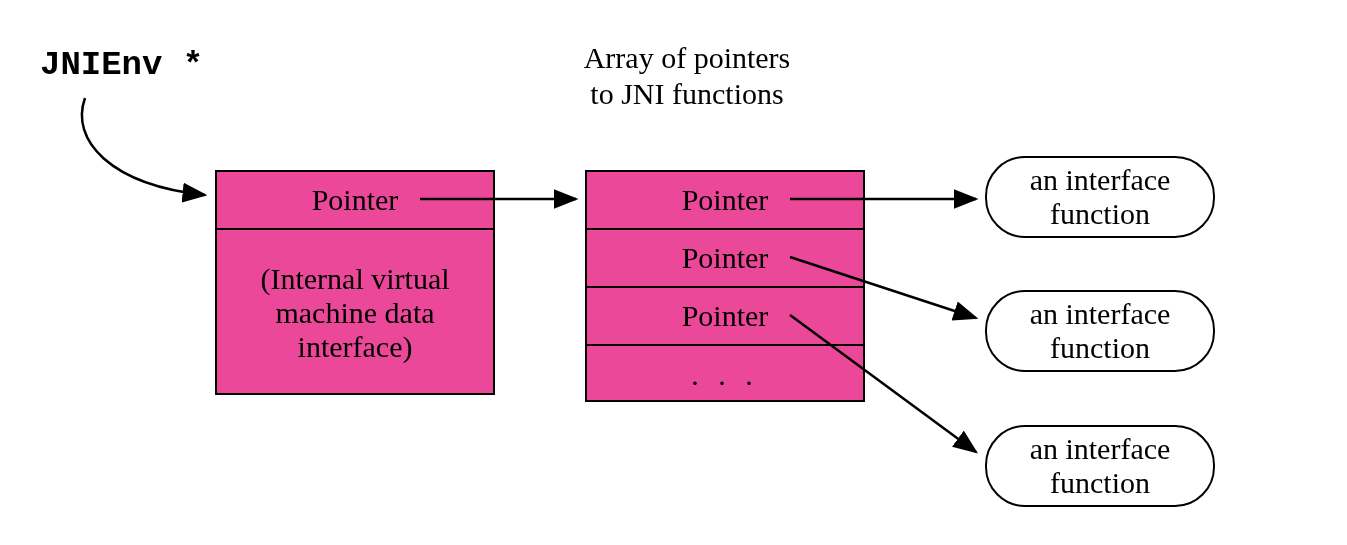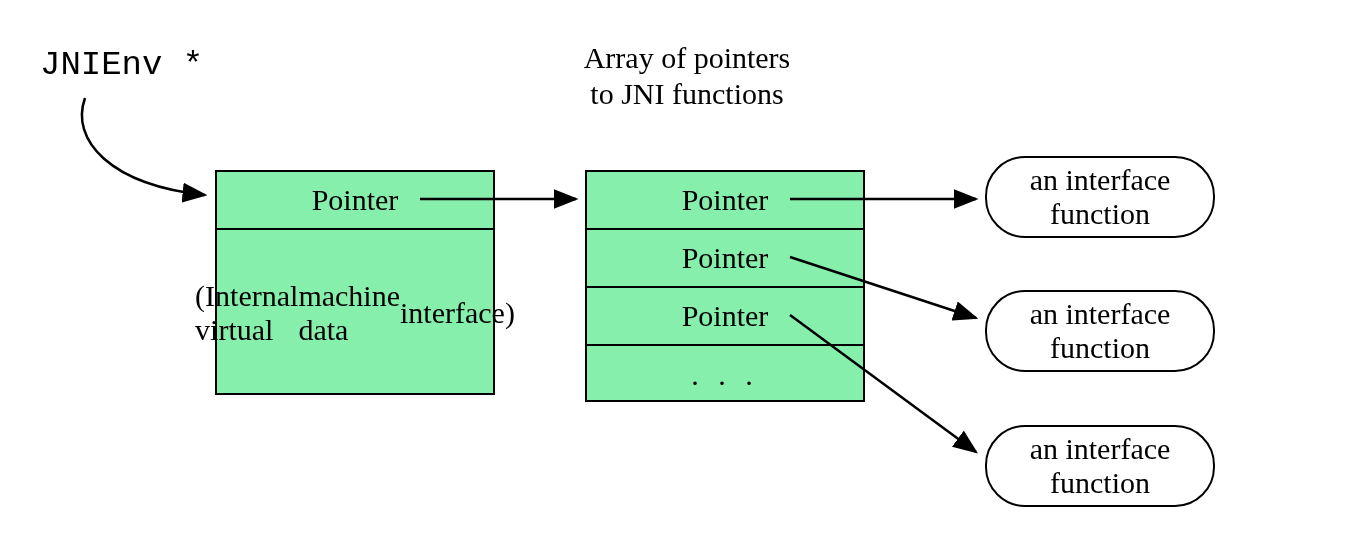--- a/index.html
+++ b/index.html
@@ -18,21 +18,21 @@
   }
   .label {
     position: absolute;
     font-size: 30px;
     line-height: 1.2;
     text-align: center;
   }
   .box {
     position: absolute;
     border: 2px solid #000;
-    background: #86efac;
+    background: #ec4899;
     box-sizing: border-box;
   }
   .cell {
     border-bottom: 2px solid #000;
     display: flex;
     align-items: center;
     justify-content: center;
     font-size: 30px;
     box-sizing: border-box;
   }
@@ -54,30 +54,30 @@
     position: absolute;
     left: 0; top: 0;
     width: 1347px;
     height: 545px;
     pointer-events: none;
   }
 </style>
 </head>
 <body>
 
-<div class="label mono" style="left:40px; top:45px; font-size:34px; text-align:left;">JNIEnv *</div>
+<div class="label mono" style="left:40px; top:45px; font-size:34px; text-align:left;font-weight:bold;">JNIEnv *</div>
 
 <div class="label" style="left:527px; top:40px; width:320px;">
   <span>Array of pointers</span><br>
   <span>to  JNI functions</span>
 </div>
 
 <div class="box" style="left:215px; top:170px; width:280px; height:225px;">
   <div class="cell" style="height:58px;">Pointer</div>
-  <div class="cell last" style="height:165px; flex-direction:row;">
+  <div class="cell last" style="height:165px; flex-direction:column;">
     <span>(Internal virtual</span>
     <span>machine data</span>
     <span>interface)</span>
   </div>
 </div>
 
 <div class="box" style="left:585px; top:170px; width:280px; height:232px;">
   <div class="cell" style="height:58px;">Pointer</div>
   <div class="cell" style="height:58px;">Pointer</div>
   <div class="cell" style="height:58px;">Pointer</div>

